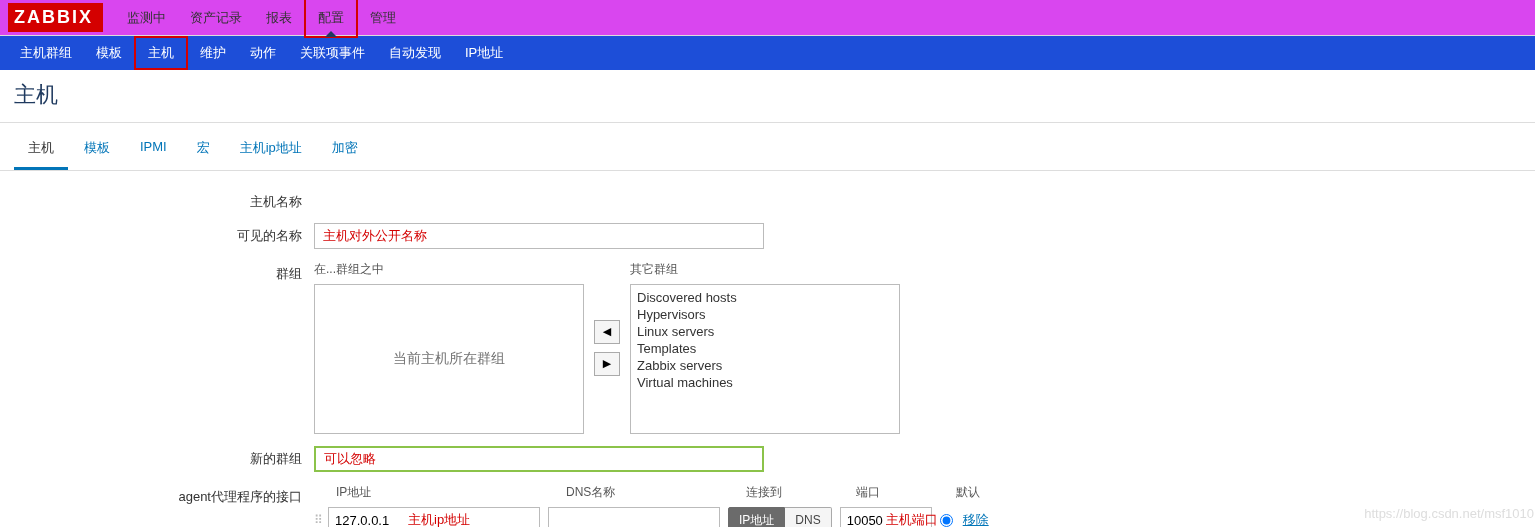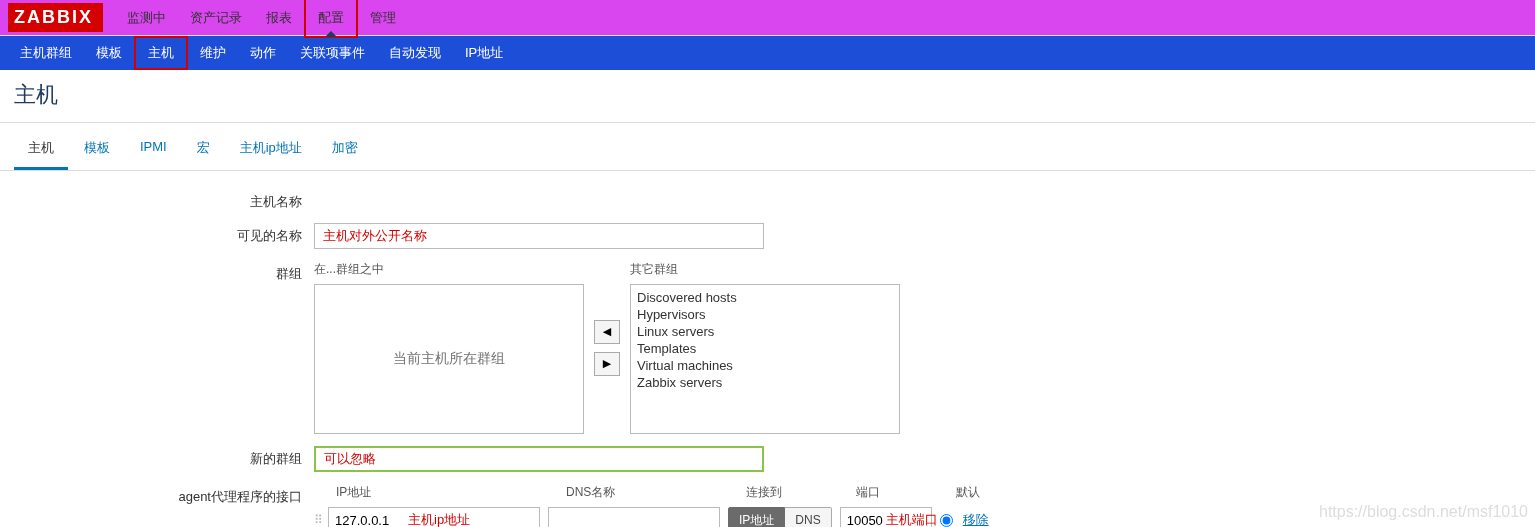--- a/index.html
+++ b/index.html
@@ -57,21 +57,21 @@
     .btn-group { display: flex; margin-right: 8px; }
     .toggle-btn { height: 26px; border: 1px solid #aaa; padding: 0 10px; font-size: 12px; cursor: pointer; background: #f5f5f5; color: #444; }
     .toggle-btn.active { background: #6b6b6b; color: #fff; border-color: #6b6b6b; }
     .toggle-btn:first-child { border-top-left-radius: 2px; border-bottom-left-radius: 2px; }
     .toggle-btn:last-child { border-top-right-radius: 2px; border-bottom-right-radius: 2px; border-left: none; }
     .port-wrap { position: relative; margin-right: 8px; }
     .port-input { width: 92px; }
     .port-note { position: absolute; left: 46px; top: 4px; color: #d40000; font-size: 13px; pointer-events: none; white-space: nowrap; }
     .radio-def { margin-right: 10px; }
     .remove-link { color: #0275b8; cursor: pointer; font-size: 13px; text-decoration: underline; }
-    .watermark { position: fixed; right: 7px; bottom: 6px; color: #ddd; font-size: 16px; pointer-events: none; text-align: center; }
+    .watermark { position: fixed; right: 1px; bottom: 6px; color: #ddd; font-size: 13px; pointer-events: none; text-align: center; }
   </style>
 </head>
 <body>
 
 <div class="top-bar">
   <div class="logo">ZABBIX</div>
   <div class="top-nav">
     <div class="top-nav-item">监测中</div>
     <div class="top-nav-item">资产记录</div>
     <div class="top-nav-item">报表</div>
@@ -133,22 +133,22 @@
           <button class="arrow-btn">◀</button>
           <button class="arrow-btn">▶</button>
         </div>
         <div class="group-col">
           <div class="group-col-header">其它群组</div>
           <div class="listbox">
             <div class="listbox-item">Discovered hosts</div>
             <div class="listbox-item">Hypervisors</div>
             <div class="listbox-item">Linux servers</div>
             <div class="listbox-item">Templates</div>
+            <div class="listbox-item">Zabbix servers</div>
             <div class="listbox-item">Virtual machines</div>
-            <div class="listbox-item">Zabbix servers</div>
           </div>
         </div>
       </div>
     </div>
   </div>
 
   <div class="form-row">
     <div class="form-label">新的群组</div>
     <div class="form-field">
       <input class="text-input green-border" value="可以忽略" style="">

